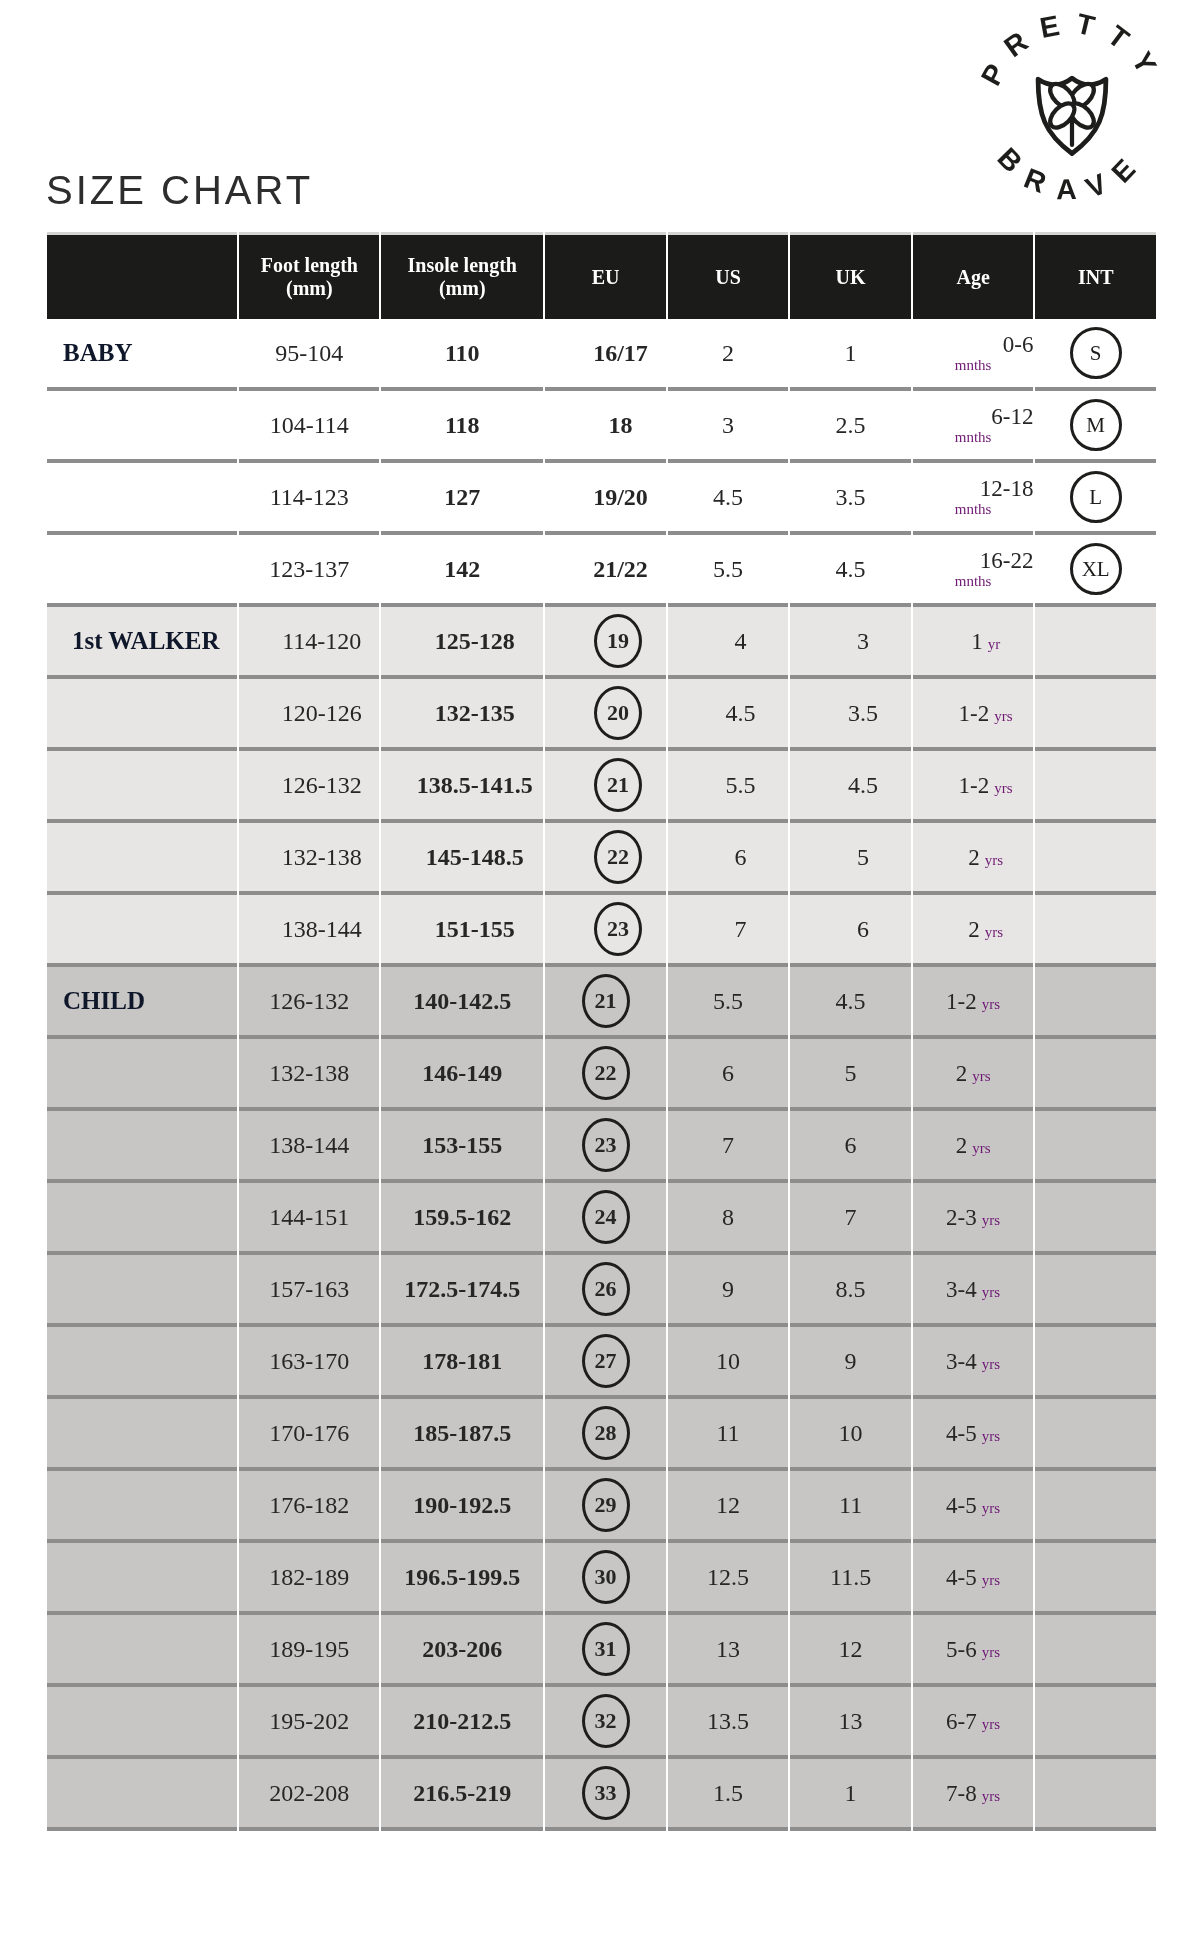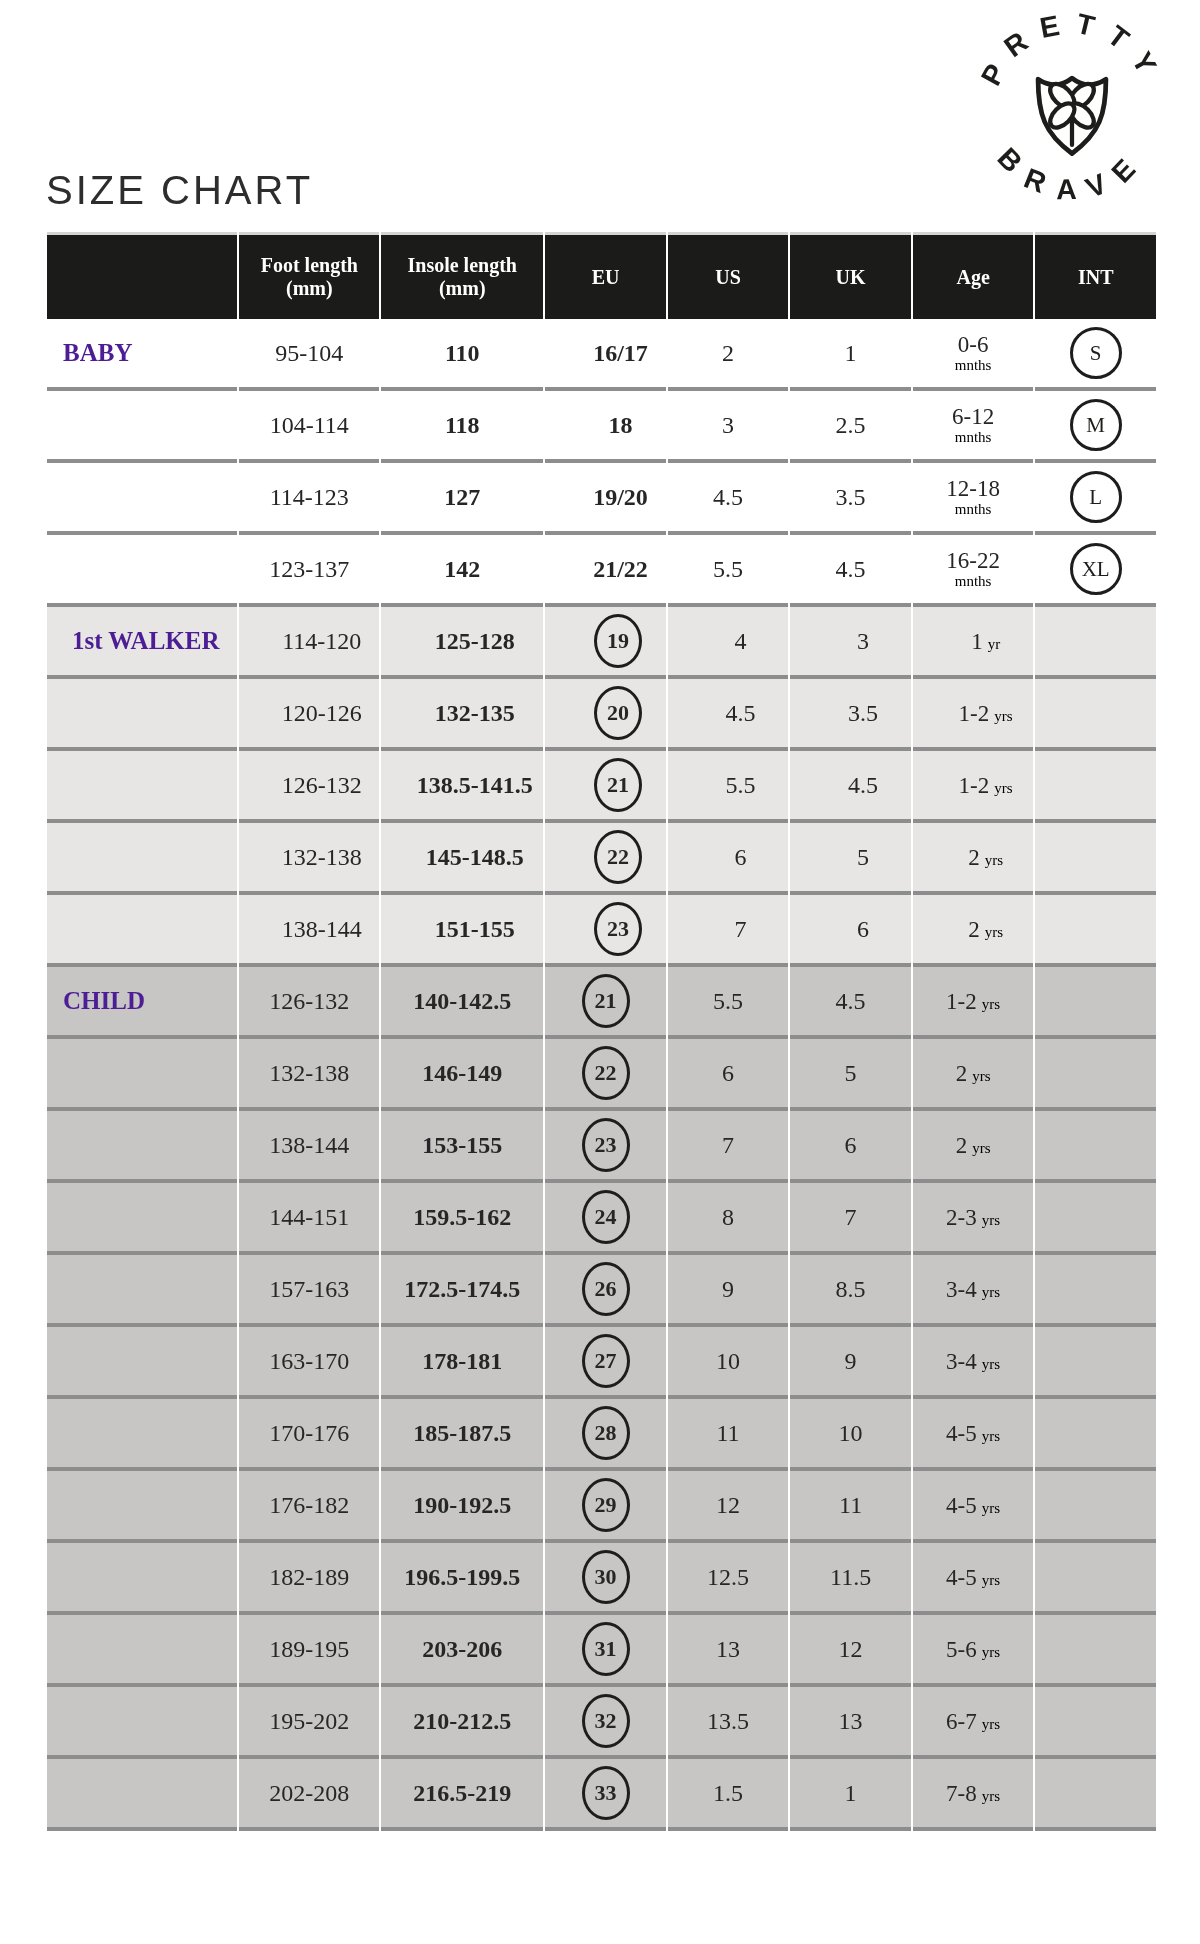--- a/index.html
+++ b/index.html
@@ -74,21 +74,21 @@
     font-size:24px;
     color:#262626;
     border-bottom:4px solid #8d8d8d;
     padding:0;
   }
   tbody td.cat{
     text-align:left;
     padding-left:16px;
     font-weight:bold;
     font-size:25px;
-    color:#4c1d95;
+    color:#0f172a;
   }
   tr.sec-baby td{background:#ffffff;}
   tr.sec-walker td{background:#e7e6e4;padding-left:25px;}
   tr.sec-child td{background:#c7c6c5;}
 
   td.insole{font-weight:bold;}
   .eu-plain{font-weight:bold;margin-left:30px;}
   .eu-circle{
     display:inline-flex;
     align-items:center;
@@ -107,23 +107,23 @@
     justify-content:center;
     width:46px;
     height:46px;
     border:3px solid #1d1d1b;
     border-radius:50%;
     font-size:21px;
     line-height:1;
     color:#1d1d1b;
   }
   .age-num{font-size:23px;}
-  .age-unit{font-size:15px;margin-left:5px;color:#000000;}
+  .age-unit{font-size:15px;margin-left:5px;color:#701a75;}
   .age-unit:empty{display:none;}
-  td.age-stack .age-num{display:block;line-height:1.05;}
+  td.age-stack .age-num{display:block;line-height:1.05;text-align:right;}
   td.age-stack .age-unit{display:block;margin:0;line-height:1.0;}
 </style>
 </head>
 <body>
 
 <div class="page">
 
   <h1 class="title">SIZE CHART</h1>
 
   <div class="logo">

